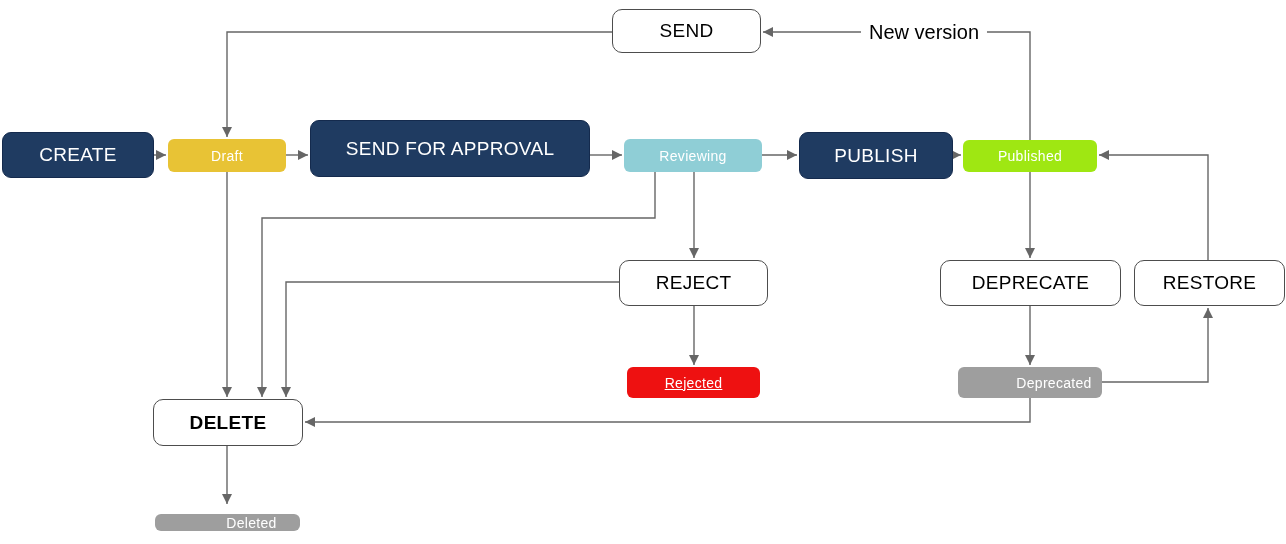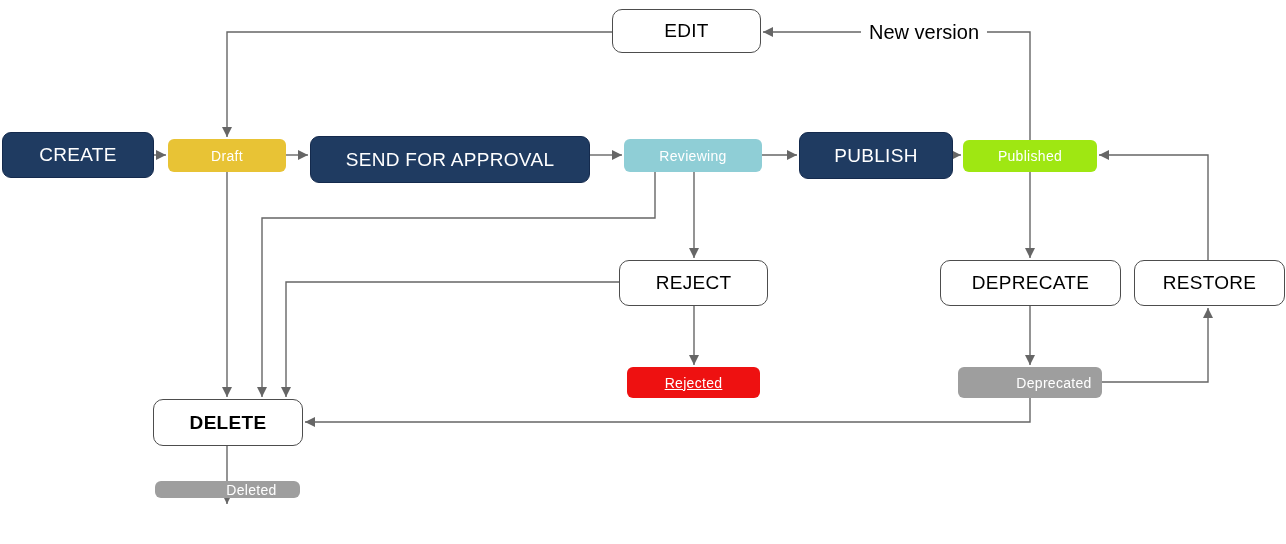--- a/index.html
+++ b/index.html
@@ -61,31 +61,31 @@
   .state.draft      { background: var(--state-draft, #e8c335); }
   .state.reviewing  { background: var(--state-reviewing, #8fced6); }
   .state.published  { background: var(--state-published, #9fe712); }
   .state.rejected   { background: var(--state-rejected, #ee1111); }
   .state.neutral    { background: var(--state-neutral, #9e9e9e); padding-left: 48px; }
 
   
   #n-edit       { left: 612px; top:   9px; width: 149px; height: 44px; }
   #n-create     { left:   2px; top: 132px; width: 152px; height: 46px; }
   #n-draft      { left: 168px; top: 139px; width: 118px; height: 33px; }
-  #n-sfa        { left: 310px; top: 136px; width: 280px; height: 47px; }
+  #n-sfa        { left: 310px; top: 120px; width: 280px; height: 57px; }
   #n-reviewing  { left: 624px; top: 139px; width: 138px; height: 33px; }
   #n-publish    { left: 799px; top: 132px; width: 154px; height: 47px; }
   #n-published  { left: 963px; top: 140px; width: 134px; height: 32px; }
   #n-reject     { left: 619px; top: 260px; width: 149px; height: 46px; }
   #n-rejected   { left: 627px; top: 367px; width: 133px; height: 31px; text-decoration: underline; }
   #n-deprecate  { left: 940px; top: 260px; width: 181px; height: 46px; }
   #n-restore    { left: 1134px;top: 260px; width: 151px; height: 46px; }
   #n-deprecated { left: 958px; top: 367px; width: 144px; height: 31px; }
   #n-delete     { left: 153px; top: 399px; width: 150px; height: 47px; font-weight: bold; }
-  #n-deleted    { left: 155px; top: 481px; width: 145px; height: 17px; }
+  #n-deleted    { left: 155px; top: 514px; width: 145px; height: 17px; }
 
   .edge-label {
     position: absolute;
     left: 924px; top: 32px;
     transform: translate(-50%, -50%);
     background: var(--background, #ffffff);
     padding: 1px 8px;
     font-size: 20px;
     color: #000000;
     white-space: nowrap;
@@ -115,21 +115,21 @@
     <path class="edge" marker-end="url(#arrow)" d="M619,282 H286 V397"></path>
     <path class="edge" marker-end="url(#arrow)" d="M694,306 V365"></path>
     <path class="edge" marker-end="url(#arrow)" d="M1030,172 V258"></path>
     <path class="edge" marker-end="url(#arrow)" d="M1030,306 V365"></path>
     <path class="edge" marker-end="url(#arrow)" d="M1102,382 H1208 V308"></path>
     <path class="edge" marker-end="url(#arrow)" d="M1208,260 V155 H1099"></path>
     <path class="edge" marker-end="url(#arrow)" d="M1030,397 V422 H305"></path>
     <path class="edge" marker-end="url(#arrow)" d="M227,446 V504"></path>
   </svg>
 
-  <div class="node action" id="n-edit">EDIT</div>
+  <div class="node action" id="n-edit">SEND</div>
   <div class="node command" id="n-create">CREATE</div>
   <div class="node state draft" id="n-draft">Draft</div>
   <div class="node command" id="n-sfa">SEND FOR APPROVAL</div>
   <div class="node state reviewing" id="n-reviewing">Reviewing</div>
   <div class="node command" id="n-publish">PUBLISH</div>
   <div class="node state published" id="n-published">Published</div>
   <div class="node action" id="n-reject">REJECT</div>
   <div class="node state rejected" id="n-rejected">Rejected</div>
   <div class="node action" id="n-deprecate">DEPRECATE</div>
   <div class="node action" id="n-restore">RESTORE</div>

